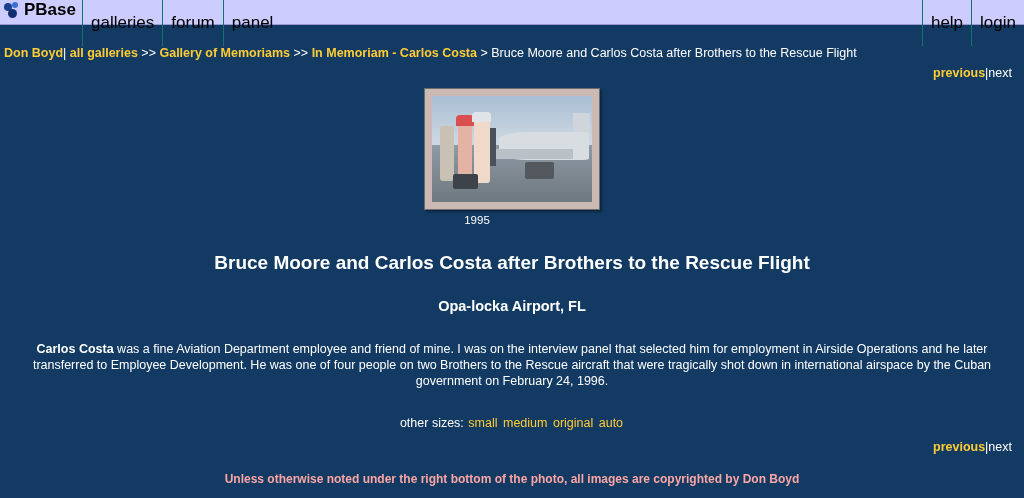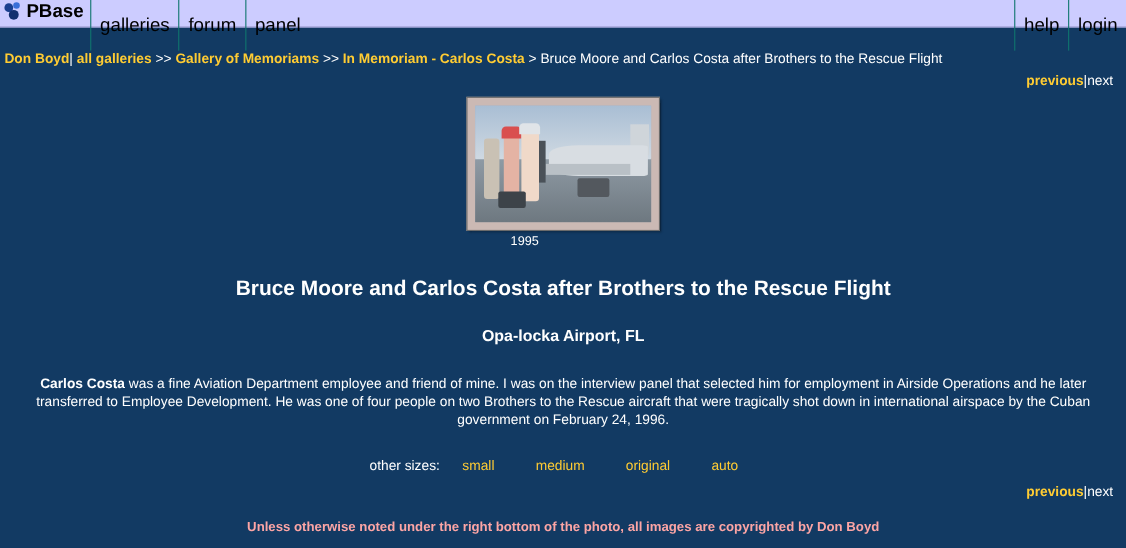--- a/index.html
+++ b/index.html
@@ -163,21 +163,21 @@
   
   .othersizes {
     text-align: center;
     margin-top: 27px;
     font-size: 12.5px;
     color: #ffffff;
   }
   .othersizes a {
     color: #ffcc33;
     text-decoration: none;
-    margin: 0 17px;
+    margin: 0 1px;
   }
 
   
   .copyright {
     text-align: center;
     font-size: 12px;
     font-weight: bold;
     margin-top: 18px;
     color: #fca5a5;
   }

